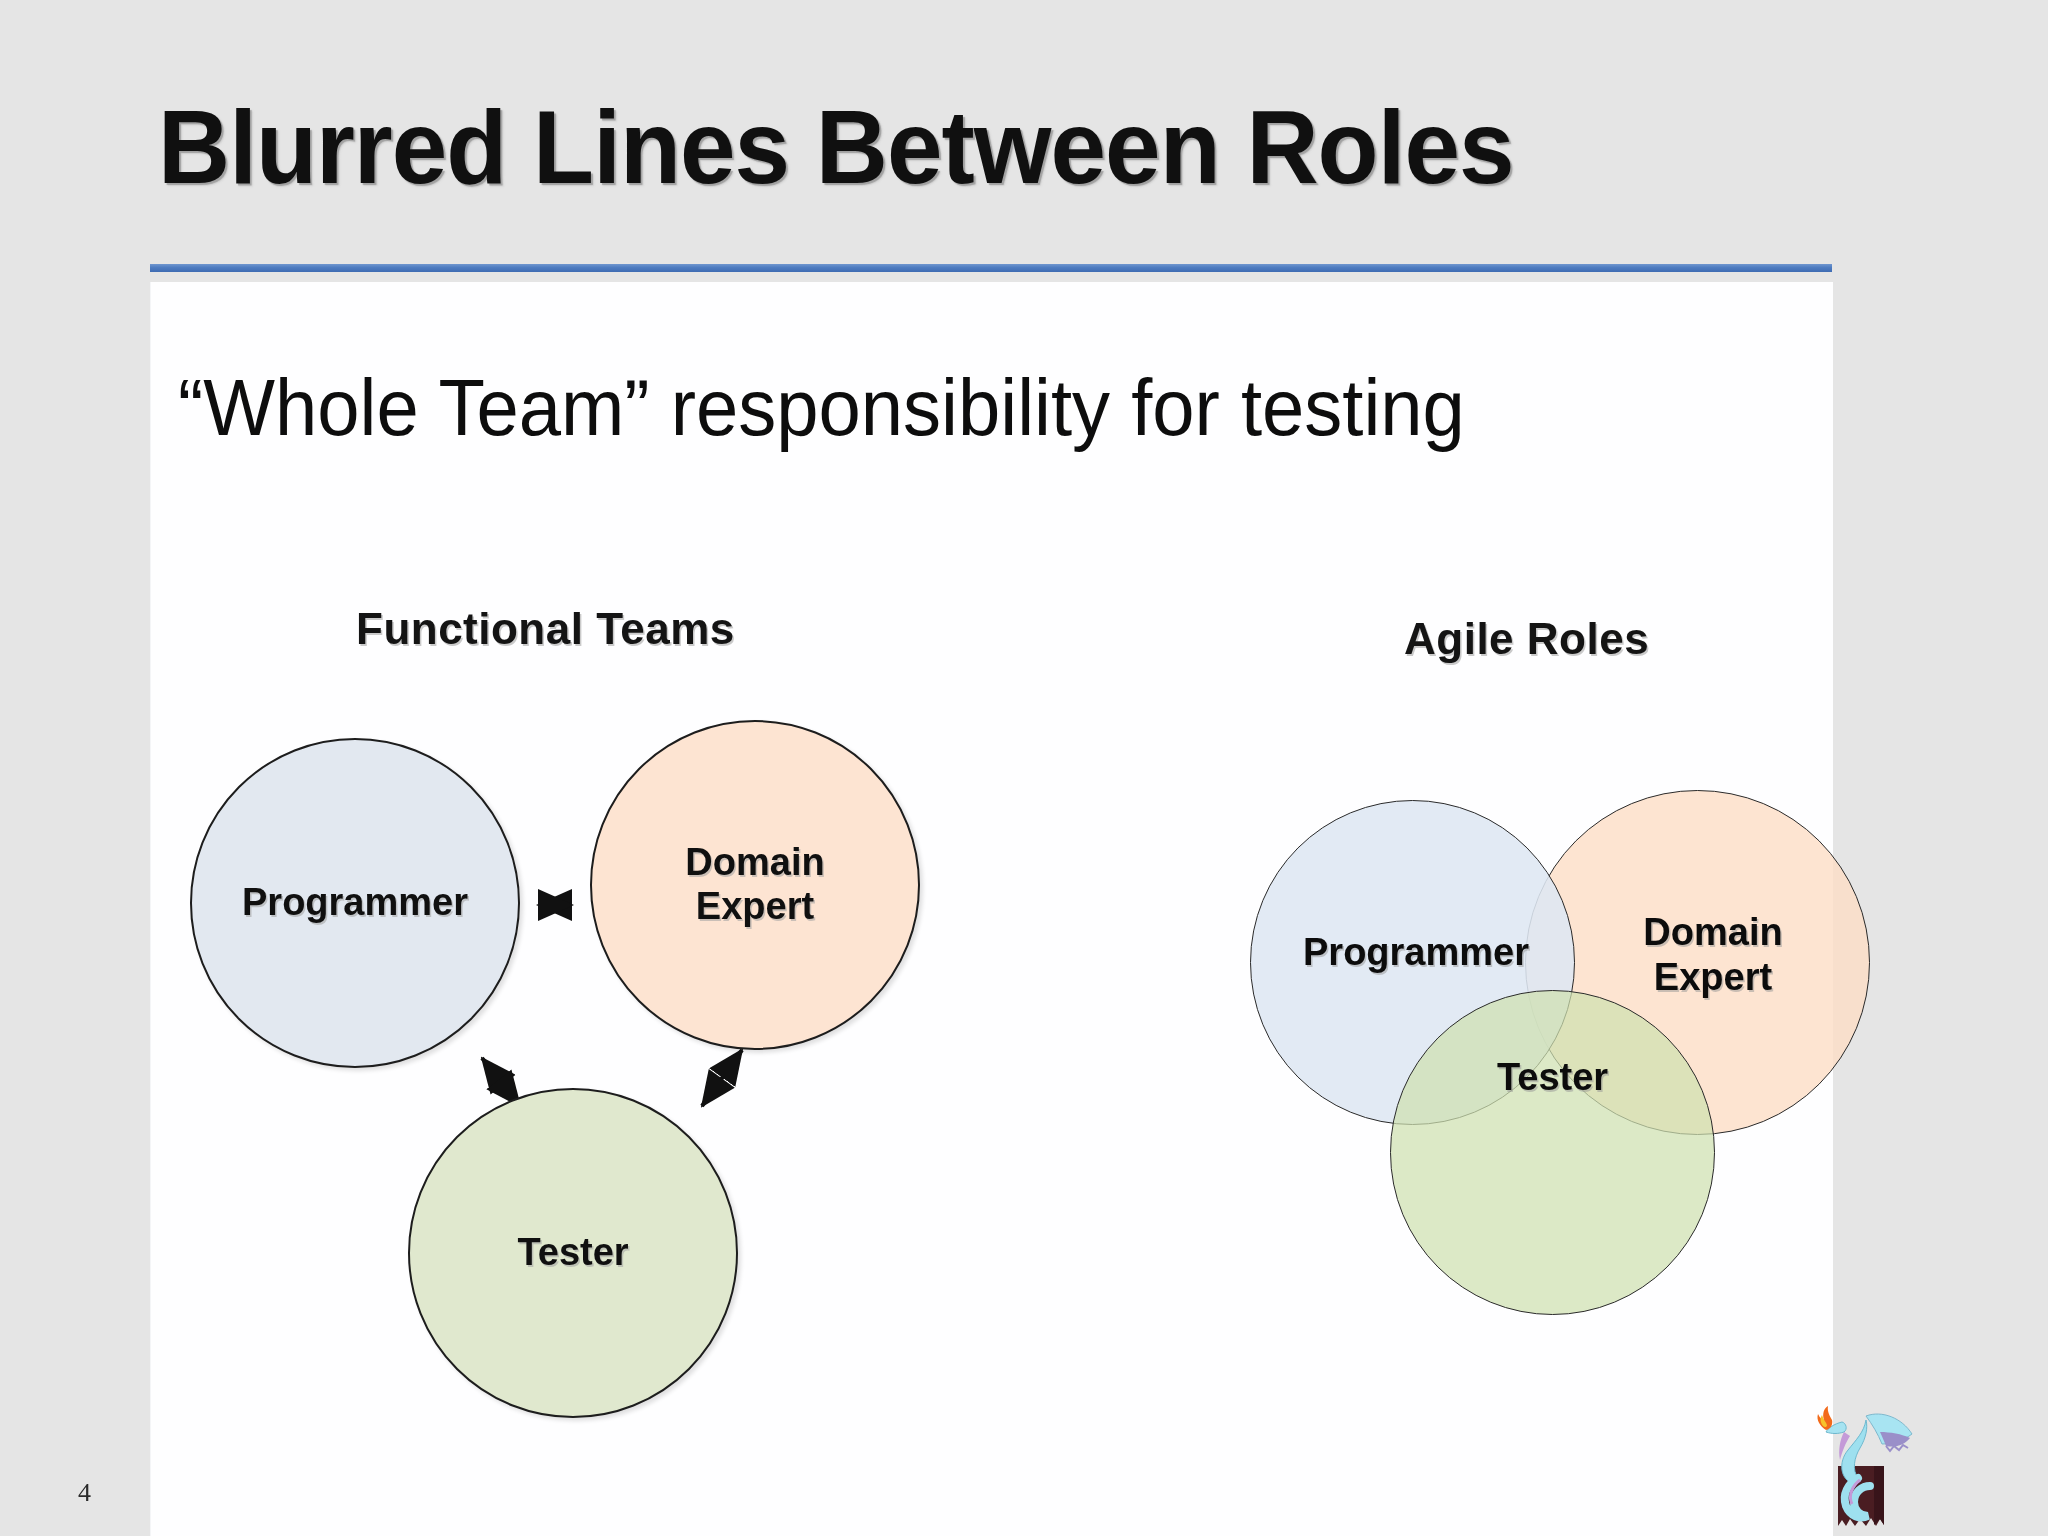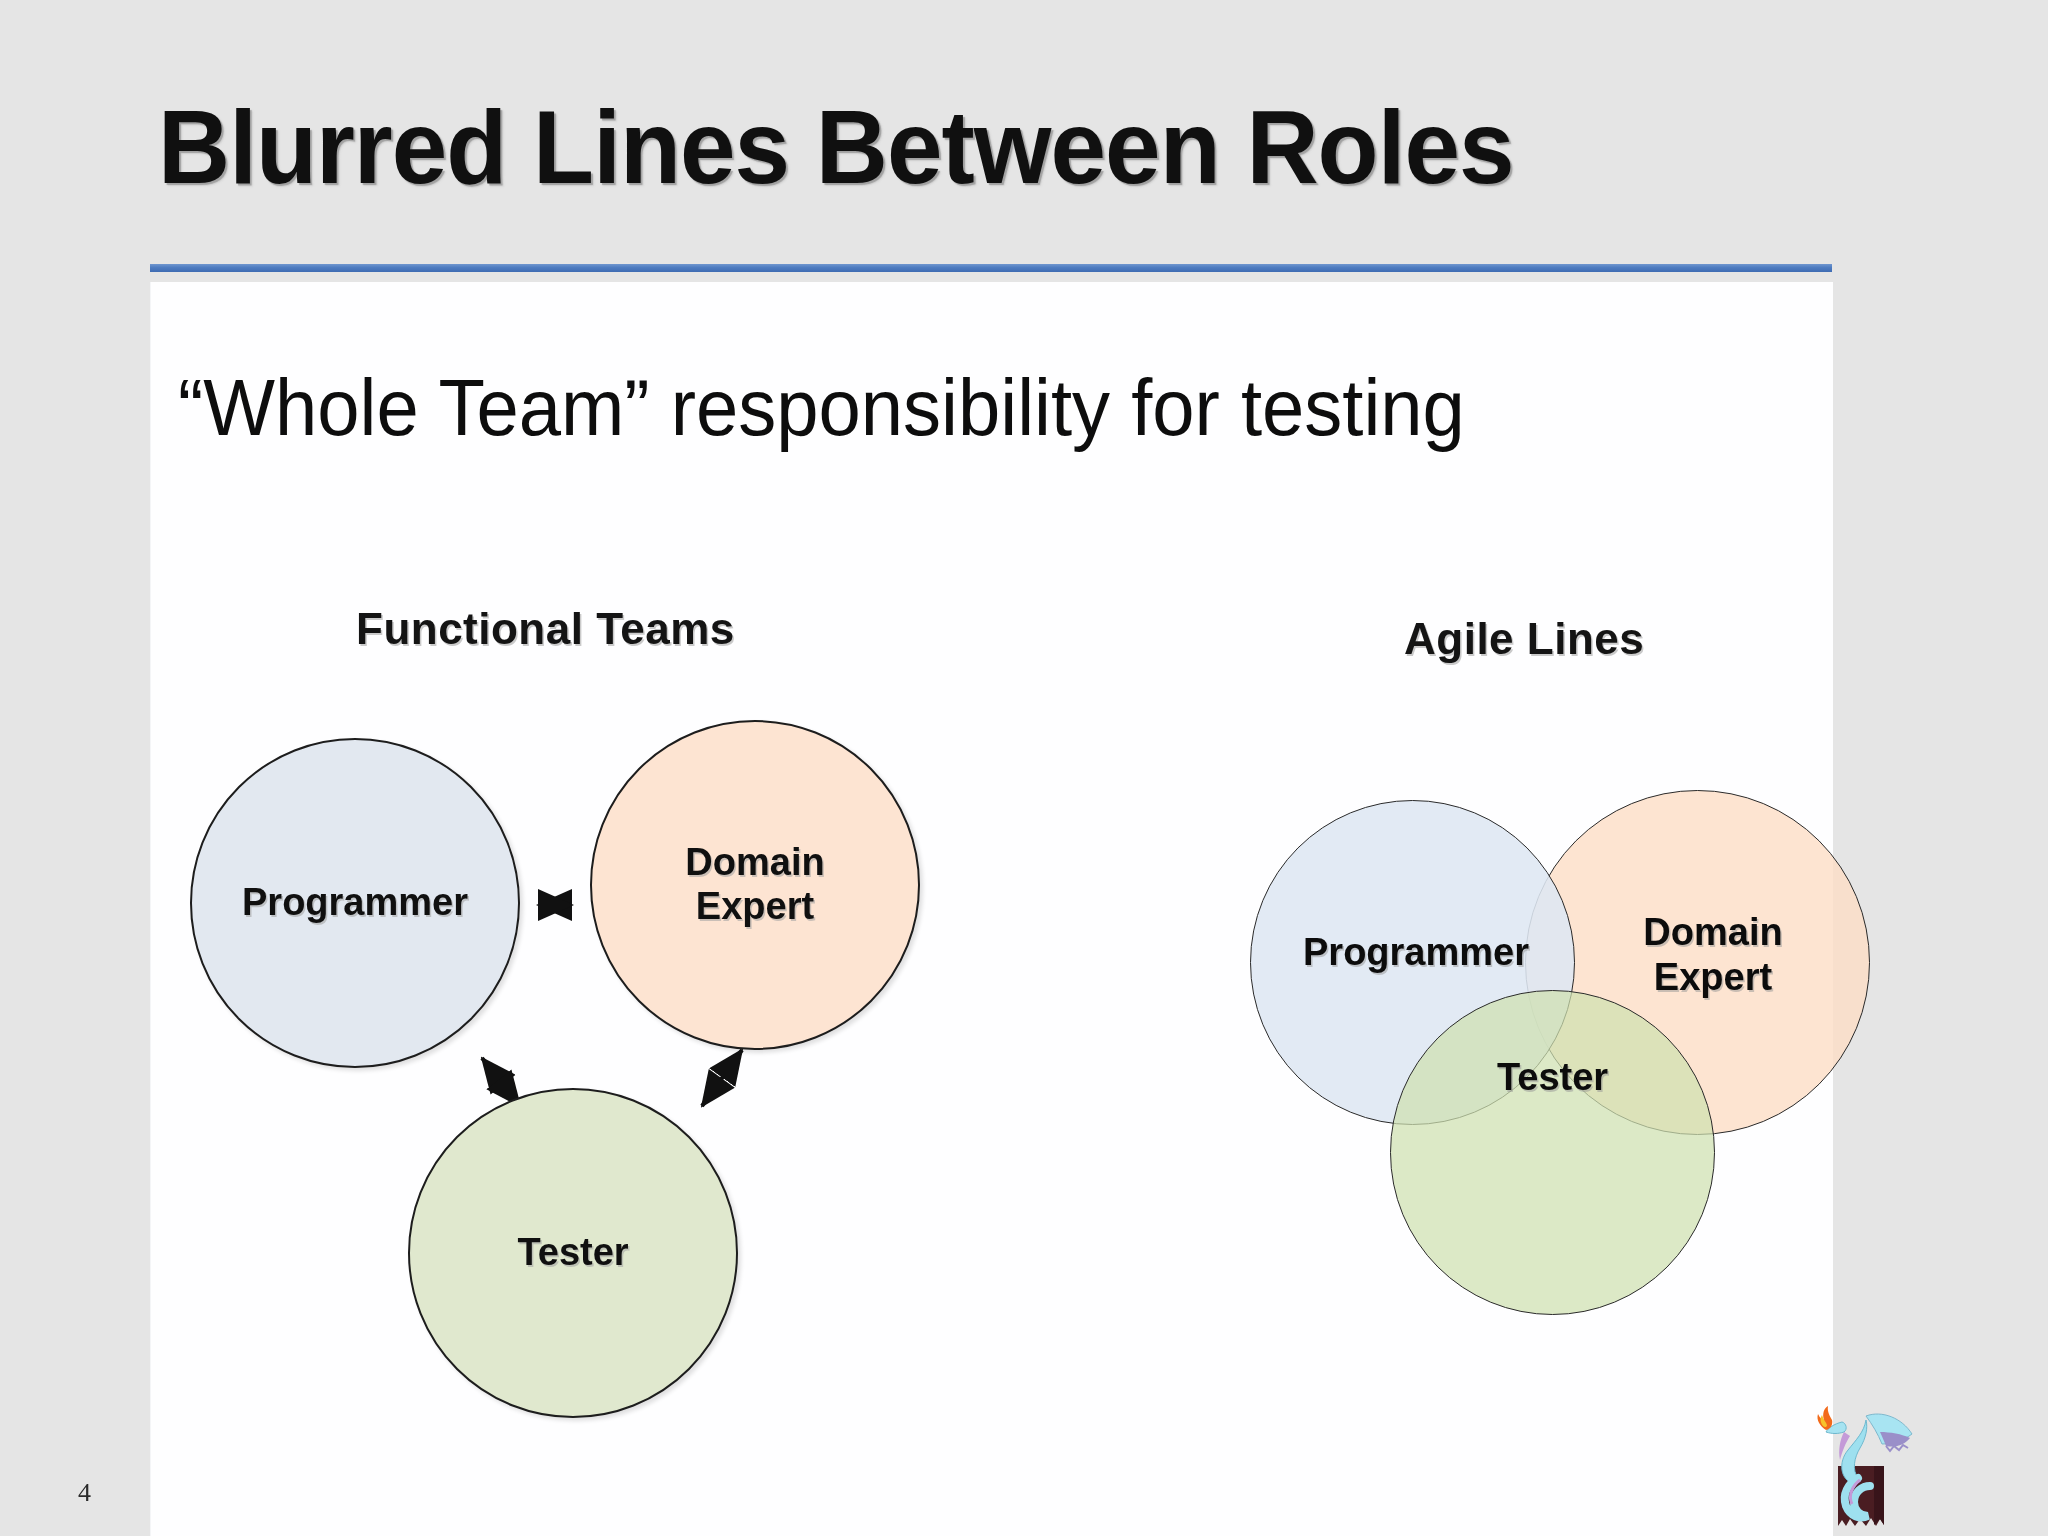--- a/index.html
+++ b/index.html
@@ -231,21 +231,21 @@
         <span>Domain</span><br>
         <span>Expert</span>
       </span>
     </div>
 
     <div class="solid-circle" id="fn-tester">
       <span class="fn-label">Tester</span>
     </div>
   </div>
 
-  <div class="diagram-heading" id="heading-agile">Agile Lines</div>
+  <div class="diagram-heading" id="heading-agile">Agile Roles</div>
 
   <div id="agile-diagram">
     <div class="venn-circle" id="ag-programmer"></div>
     <div class="venn-circle" id="ag-domain"></div>
     <div class="venn-circle" id="ag-tester"></div>
 
     <div class="venn-label" id="ag-label-programmer">Programmer</div>
 
     <div class="venn-label" id="ag-label-domain">
       <span>Domain</span><br>

